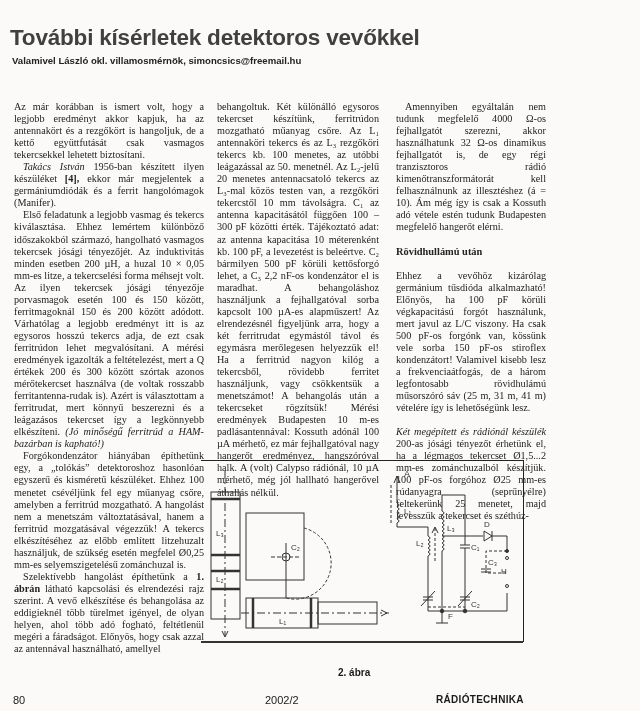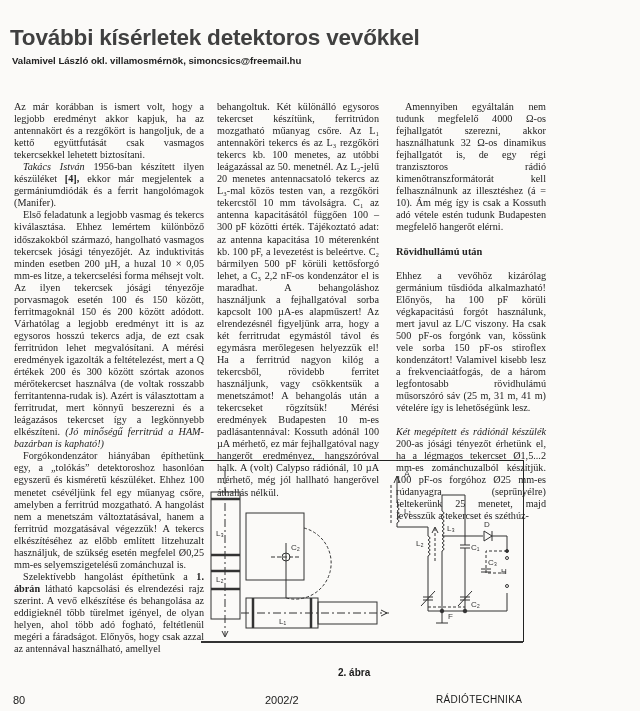--- a/index.html
+++ b/index.html
@@ -12,21 +12,21 @@
   .col p.noind{text-indent:0;}
   .col h3{margin:0 0 12px 0;font-size:10.4px;font-weight:bold;text-indent:0;}
   #col1{left:14px;top:101px;width:190px;}
   #col2{left:217px;top:101px;width:162px;}
   #col3{left:396px;top:101px;width:150px;}
   #figure{position:absolute;left:201px;top:460px;width:322px;height:181px;border:1.5px solid #222;border-left:none;border-bottom:none;}
   #fig-rule{position:absolute;left:201px;top:641px;width:322px;height:1.5px;background:#333;}
   #fig-caption{position:absolute;left:338px;top:667px;font-size:10px;font-weight:bold;}
   #page-number{position:absolute;left:13px;top:694px;font-size:11px;}
   #issue{position:absolute;left:256px;top:694px;font-size:11px;margin-left:9px;}
-  #journal{position:absolute;left:436px;top:694px;font-size:10px;letter-spacing:0.3px;}
+  #journal{position:absolute;left:436px;top:694px;font-size:10px;letter-spacing:0.3px;font-weight:bold;}
   svg text{font-family:"Liberation Sans",sans-serif;}
   em{font-style:italic;}
   b{font-weight:bold;}
 </style>
 </head>
 <body>
 
 <div id="title" class="sans">További kísérletek detektoros vevőkkel</div>
 <div id="byline" class="sans">Valamivel László okl. villamosmérnök, simoncsics@freemail.hu</div>
 

